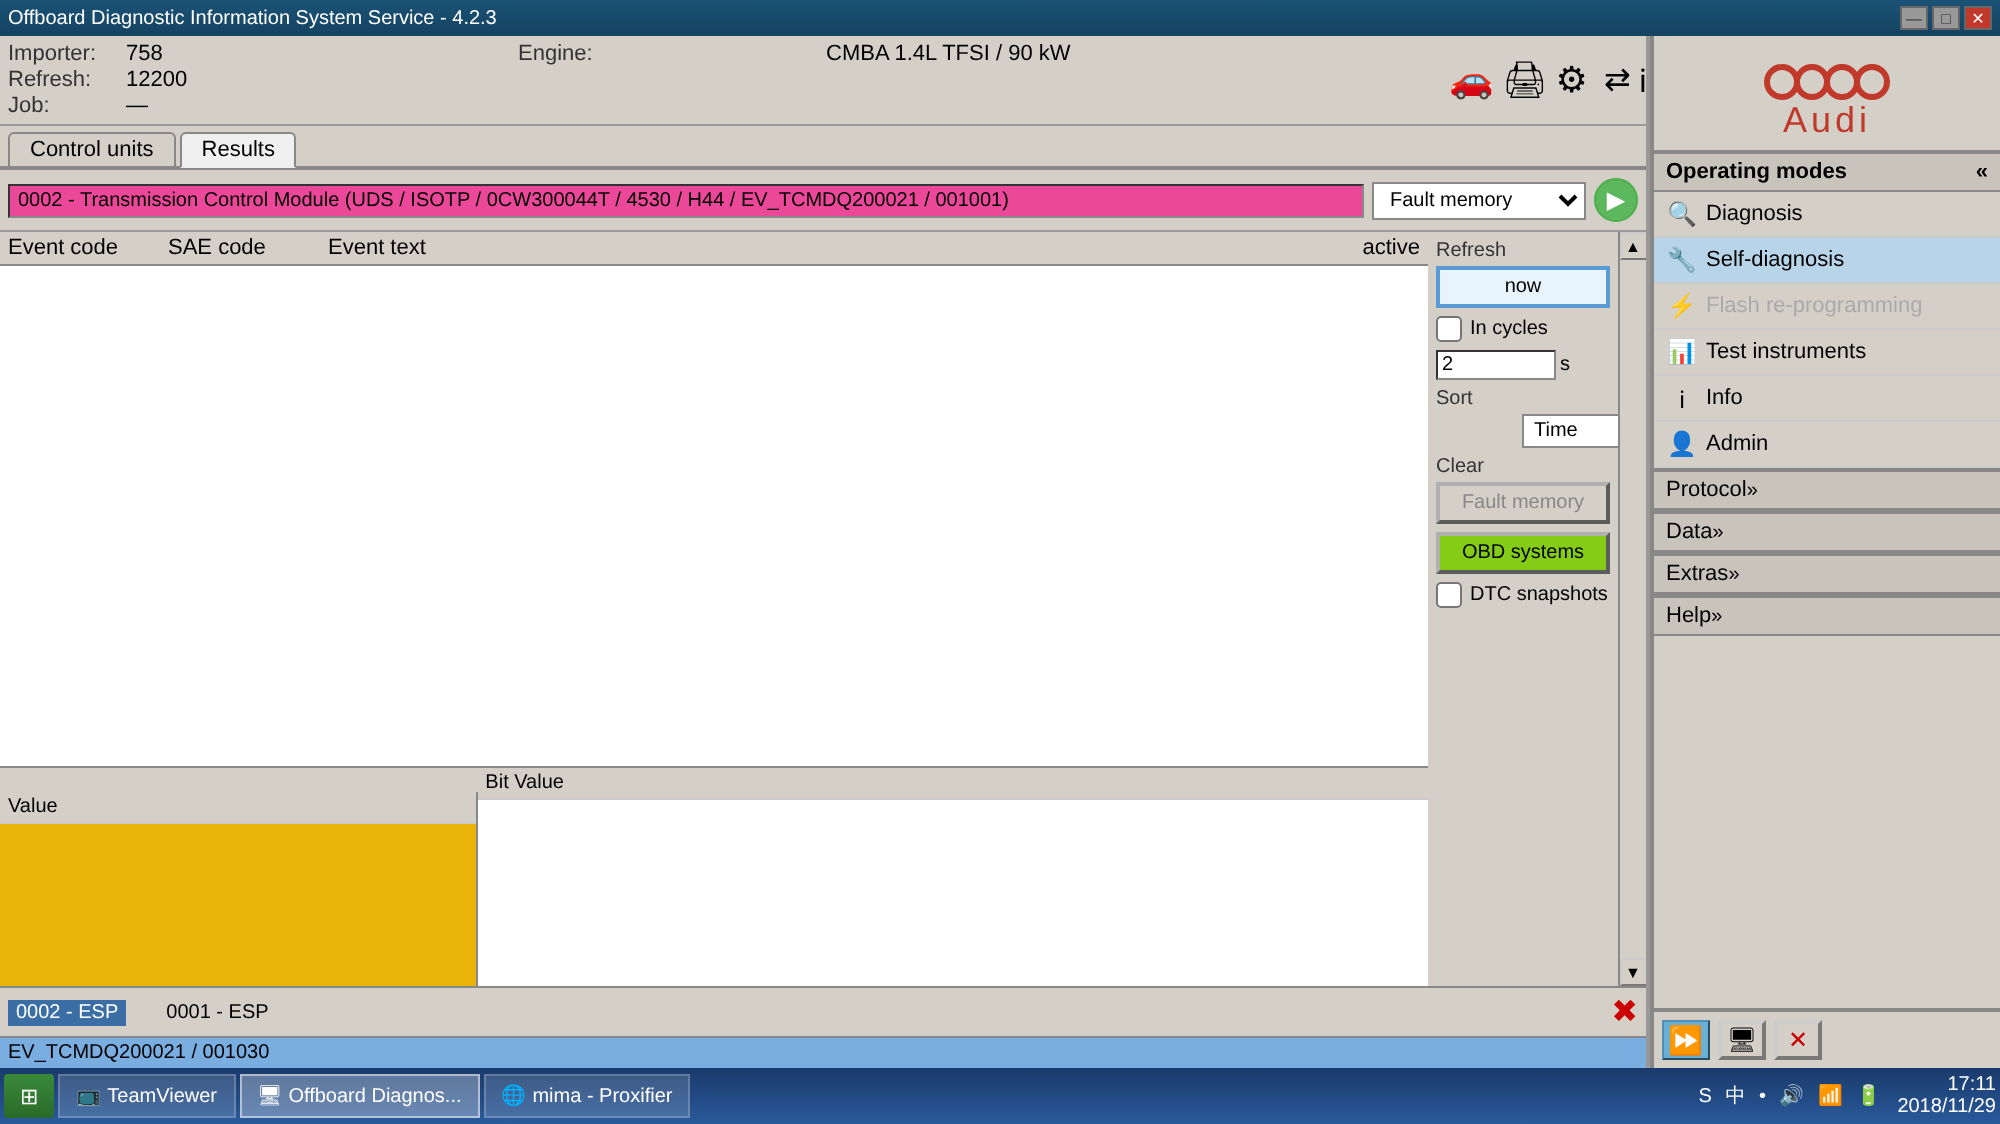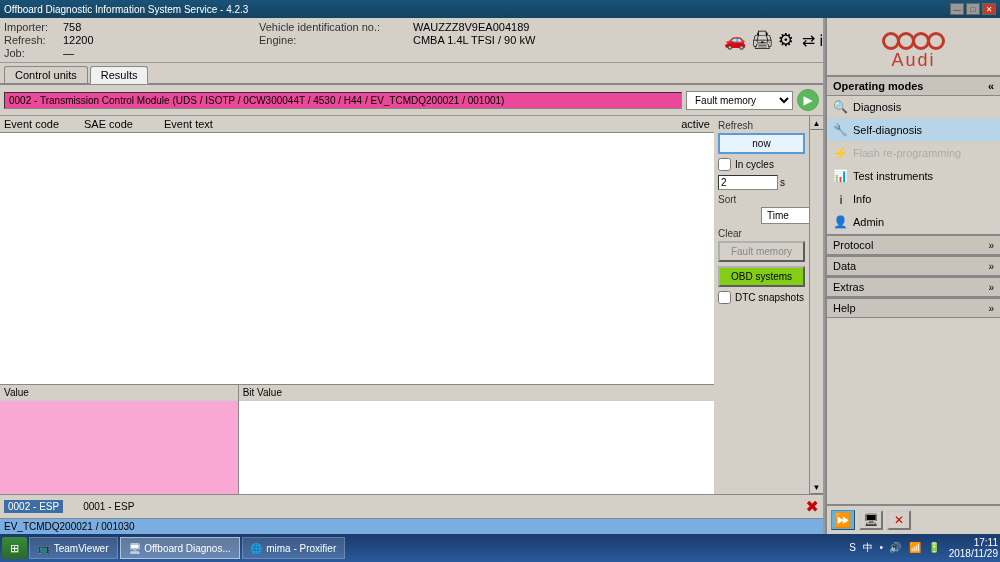--- a/index.html
+++ b/index.html
@@ -240,21 +240,20 @@
     .op-mode-item.active-item { background: #b8d4e8; }
     .op-mode-icon {
       width: 16px; height: 16px;
       display: flex; align-items: center; justify-content: center;
       font-size: 12px;
     }
     .op-mode-disabled { color: #999; }
 
     .section-header {
       display: flex;
-      justify-content: space-between;
       align-items: center;
       padding: 3px 6px;
       background: #c8c4bc;
       border-top: 2px solid #888;
       border-bottom: 1px solid #888;
       font-size: 11px;
       cursor: pointer;
     }
     .section-arrow { font-size: 10px; }
     .error-x {
@@ -332,24 +331,20 @@
           <span class="info-label">Refresh:</span>
           <span class="info-value">12200</span>
         </div>
         <div class="info-row">
           <span class="info-label">Job:</span>
           <span class="info-value">—</span>
         </div>
       </div>
       <div style="flex:2; padding-left:20px;">
         <div class="info-row">
-          <span class="info-label" style="min-width:150px;">Vehicle identification no.:</span>
-          <span class="info-value">WAUZZZ8V9EA004189</span>
-        </div>
-        <div class="info-row">
           <span class="info-label" style="min-width:150px;">Engine:</span>
           <span class="info-value">CMBA 1.4L TFSI / 90 kW</span>
         </div>
       </div>
       <div style="width:90px; display:flex; align-items:center; justify-content:center; gap:4px;">
         <span style="font-size:18px;">🚗</span>
         <span style="font-size:18px;">🖨</span>
         <span style="font-size:18px;">⚙</span>
         <br>
         <span style="font-size:16px;">⇄</span>
@@ -381,21 +376,21 @@
           <span>SAE code</span>
           <span>Event text</span>
           <span style="text-align:right;">active</span>
         </div>
 
         <div style="flex:1; background:white; overflow-y:auto;"></div>
 
         <div style="display:flex; height:110px; border-top:1px solid #888;">
 
 
-          <div style="flex:1; border-right:1px solid #888; background:#f9a8d4; overflow:auto;">
+          <div style="flex:1; border-right:1px solid #888; background:#eab308; overflow:auto;margin-top:12px;">
             <div style="background:#d4d0c8; padding:2px 4px; font-size:10px; border-bottom:1px solid #ccc;">Value</div>
           </div>
 
           <div style="flex:2; background:white; overflow:auto;">
             <div style="background:#d4d0c8; padding:2px 4px; font-size:10px; border-bottom:1px solid #ccc;">Bit  Value</div>
           </div>
         </div>
 
       </div>
 

